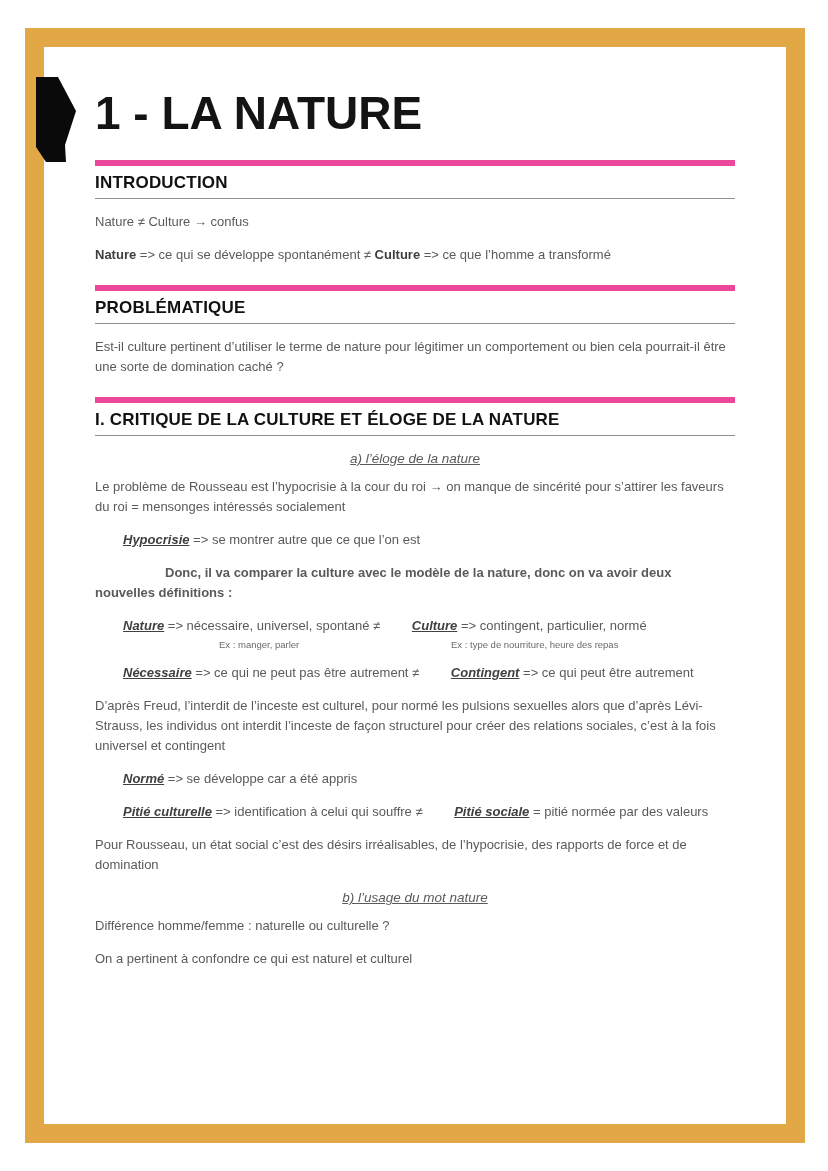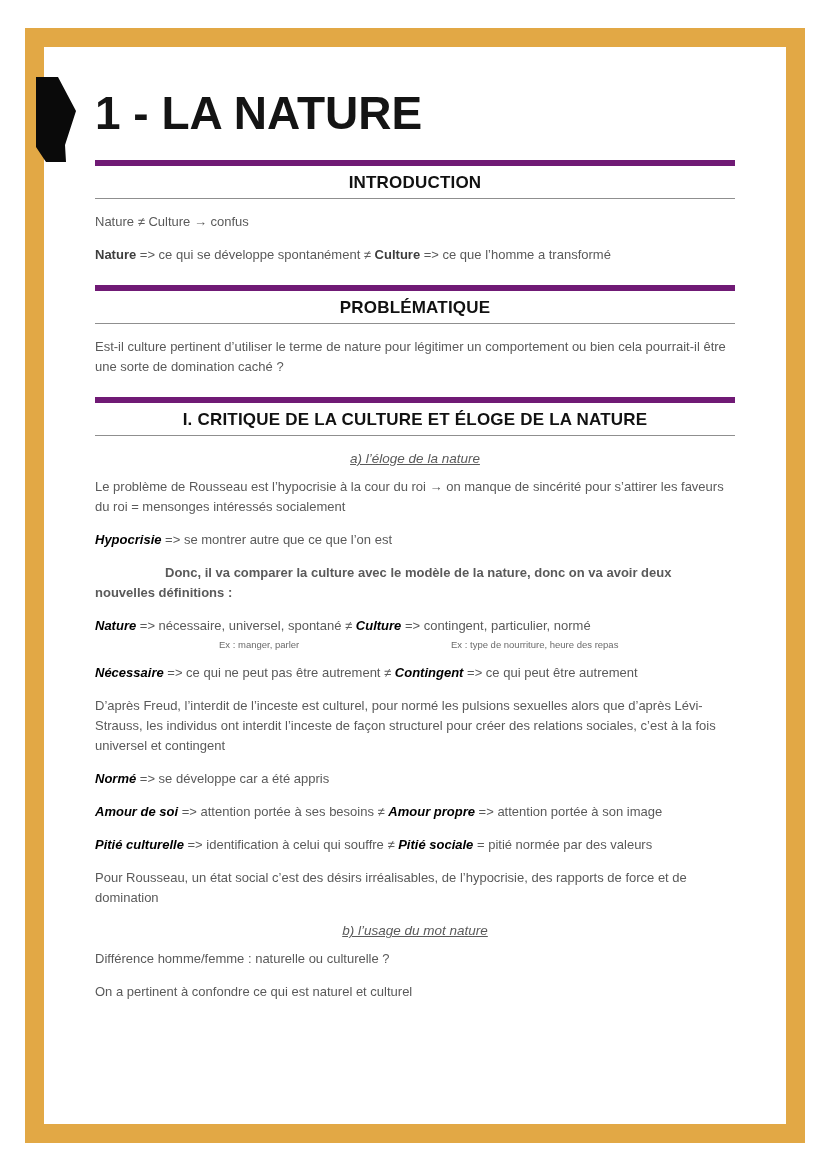--- a/index.html
+++ b/index.html
@@ -25,41 +25,40 @@
   .content {
     position:absolute; left:95px; top:86px;
     width:640px; z-index:2;
   }
   .doc-title {
     font-size:46px; font-weight:bold; color:#141414;
     letter-spacing:0px; line-height:54px;
     margin:0 0 20px 0;
   }
   .heading-banner {
-    border-top:6px solid #701a75;
+    border-top:6px solid #ec4899;
     border-bottom:1px solid #8f8f8f;
-    text-align:center;
     padding:7px 0 5px 0;
     margin:20px 0 13px 0;
   }
   .heading-banner .heading-text {
     font-size:17px; font-weight:bold; color:#111111;
     letter-spacing:0.2px; line-height:20px;
   }
   .heading-banner.first { margin-top:0; }
   .para {
     font-size:13px; line-height:20px; color:#5a5a5a;
     margin:0 0 13px 0;
   }
   .para.indent { text-indent:70px;font-weight:bold; }
   .para.tight { margin-bottom:0; }
   .run-bold { font-weight:bold; color:#3e3e3e; }
   .run-term {
     font-weight:bold; font-style:italic;
-    color:#000000;
+    text-decoration:underline; color:#404040;margin-left:28px;
   }
   .sub-heading {
     text-align:center; font-size:13.5px; font-style:italic;
     color:#5a5a5a; margin:14px 0 10px 0; line-height:17px;
   }
   .sub-heading .sub-text { text-decoration:underline; }
   .ex-line {
     position:relative; height:14px; margin:2px 0 11px 0;
   }
   .ex-item {
@@ -94,20 +93,19 @@
       <p class="para"><span class="run-term">Hypocrisie</span><span class="run-plain"> =&gt; se montrer autre que ce que l’on est</span></p>
       <p class="para indent"><span class="run-plain">Donc, il va comparer la culture avec le modèle de la nature, donc on va avoir deux nouvelles définitions :</span></p>
       <p class="para tight"><span class="run-term">Nature</span><span class="run-plain"> =&gt; nécessaire, universel, spontané ≠ </span><span class="run-term">Culture</span><span class="run-plain"> =&gt; contingent, particulier, normé</span></p>
       <div class="ex-line">
         <span class="ex-item a">Ex : manger, parler</span>
         <span class="ex-item b">Ex : type de nourriture, heure des repas</span>
       </div>
       <p class="para"><span class="run-term">Nécessaire</span><span class="run-plain"> =&gt; ce qui ne peut pas être autrement ≠ </span><span class="run-term">Contingent</span><span class="run-plain"> =&gt; ce qui peut être autrement</span></p>
       <p class="para"><span class="run-plain">D’après Freud, l’interdit de l’inceste est culturel, pour normé les pulsions sexuelles alors que d’après Lévi-Strauss, les individus ont interdit l’inceste de façon structurel pour créer des relations sociales, c’est à la fois universel et contingent</span></p>
       <p class="para"><span class="run-term">Normé</span><span class="run-plain"> =&gt; se développe car a été appris</span></p>
-      <p class="para"><span class="run-term">Amour de soi</span><span class="run-plain"> =&gt; attention portée à ses besoins ≠ </span><span class="run-term">Amour propre </span><span class="run-plain">=&gt; attention portée à son image</span></p>
       <p class="para"><span class="run-term">Pitié culturelle</span><span class="run-plain"> =&gt; identification à celui qui souffre ≠ </span><span class="run-term">Pitié sociale</span><span class="run-plain"> = pitié normée par des valeurs</span></p>
       <p class="para"><span class="run-plain">Pour Rousseau, un état social c’est des désirs irréalisables, de l’hypocrisie, des rapports de force et de domination</span></p>
       <div class="sub-heading"><span class="sub-text">b) l’usage du mot nature</span></div>
       <p class="para"><span class="run-plain">Différence homme/femme : naturelle ou culturelle ?</span></p>
       <p class="para"><span class="run-plain">On a pertinent à confondre ce qui est naturel et culturel</span></p>
     </div>
 </div>
 
 </body></html>

